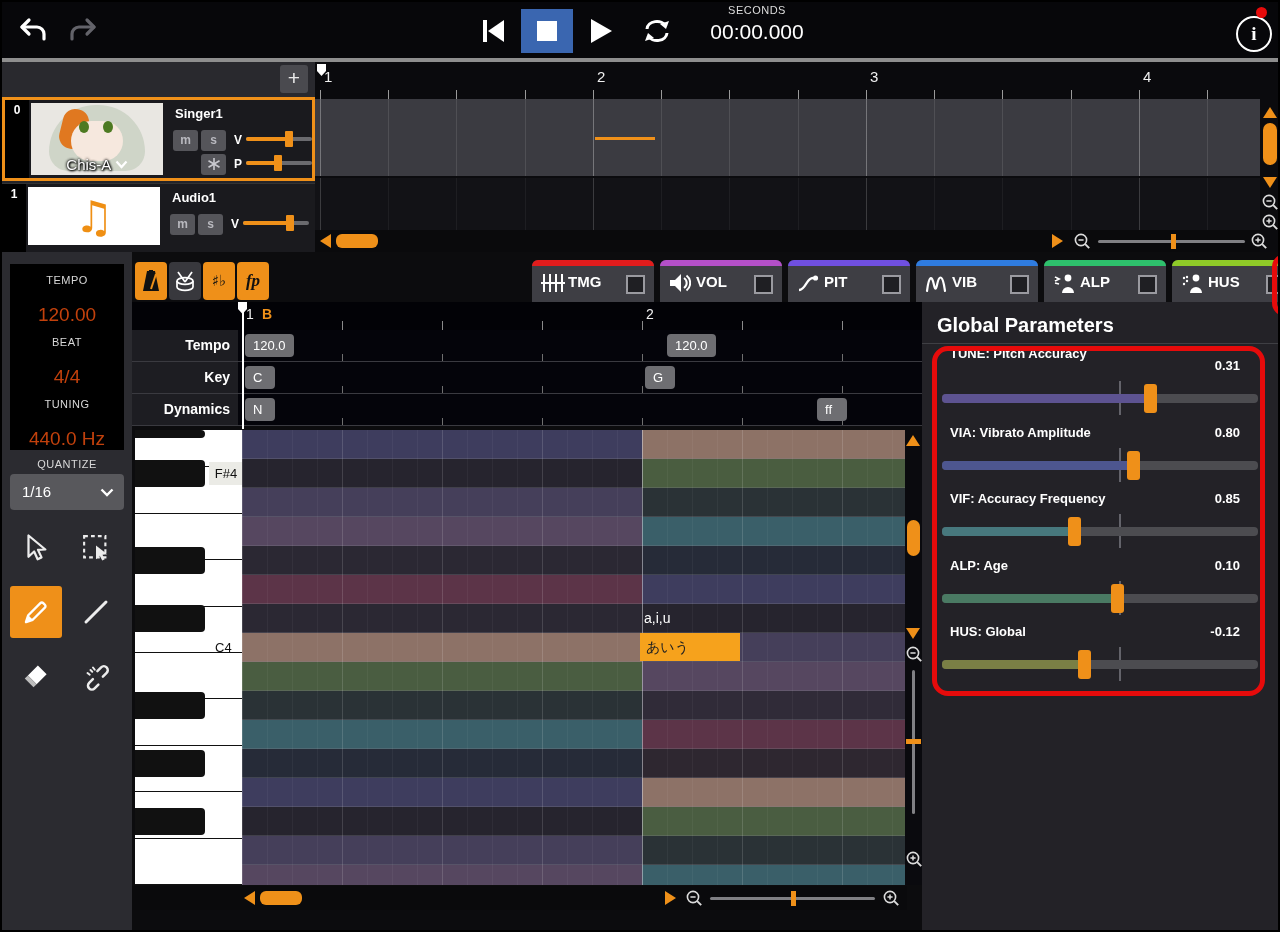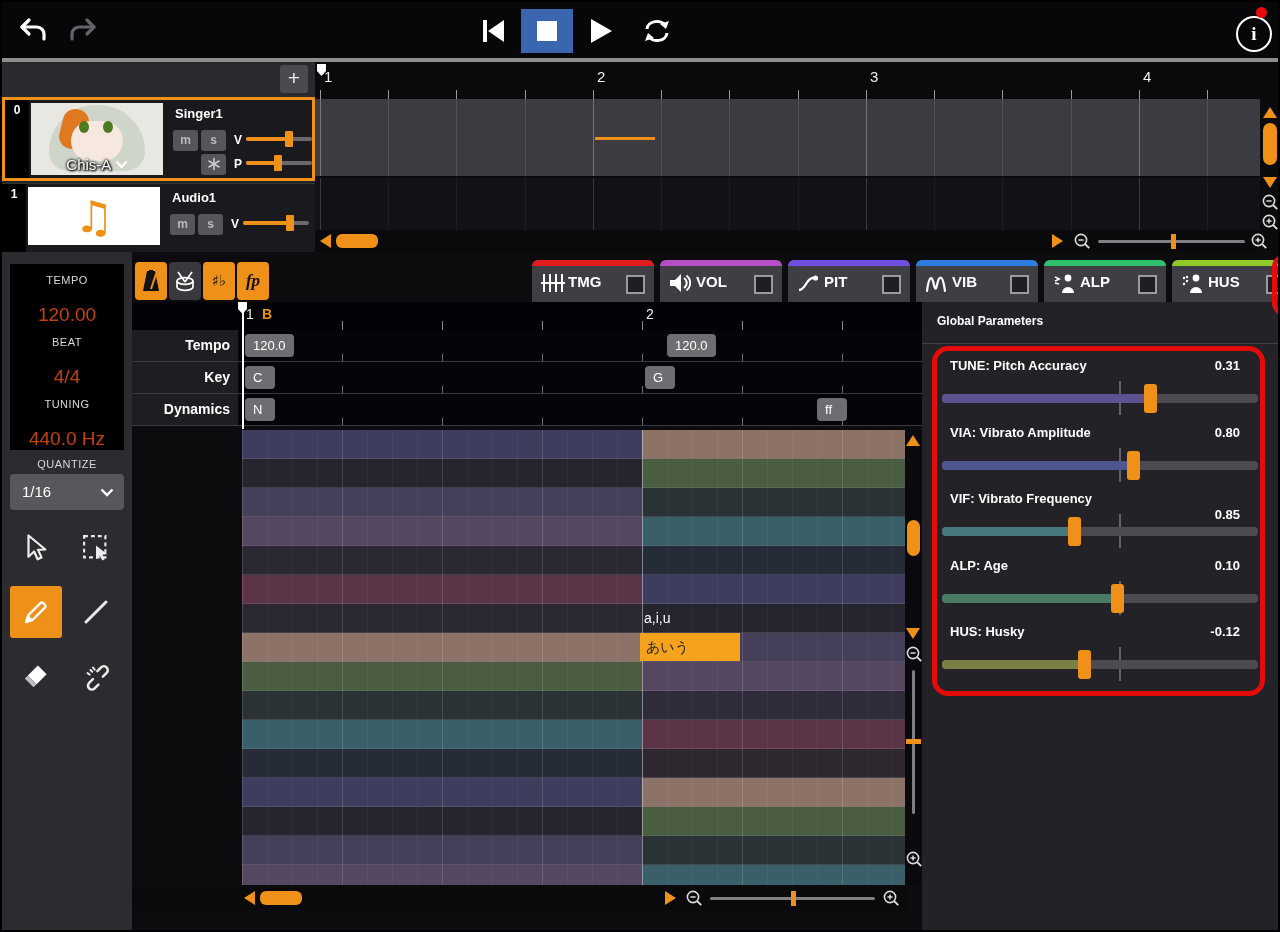--- a/index.html
+++ b/index.html
@@ -133,21 +133,21 @@
               color:#222;font-size:14px;line-height:28px;padding-left:6px;box-sizing:border-box;}
   #phoneme{position:absolute;left:402px;top:180px;color:#fff;font-size:14px;}
   #pr-playhead{position:absolute;left:110px;top:0;width:2px;height:127px;background:#fff;}
   #pr-vscroll{left:773px;top:128px;width:17px;height:455px;background:#0a0a0e;}
   .vslider-track{position:absolute;width:3px;background:#808084;border-radius:2px;}
   .vslider-handle{position:absolute;width:15px;height:5px;left:-6px;background:#ef9019;}
   #pr-bottombar{left:0;top:584px;width:775px;height:24px;background:#0a0a0c;}
 
   
   #gpanel{left:920px;top:300px;width:360px;height:632px;background:#232227;}
-  #gp-title{position:absolute;left:15px;top:12px;font-size:12px;font-weight:bold;color:#fff;}
+  #gp-title{position:absolute;left:15px;top:12px;font-size:20px;font-weight:bold;color:#fff;}
   #gp-sep{position:absolute;left:0;top:41px;width:360px;height:1px;background:#3f3f44;}
   #gp-highlight{position:absolute;left:10px;top:44px;width:333px;height:350px;border:5px solid #e60b0b;border-radius:16px;box-sizing:border-box;z-index:4;}
   .param-label{position:absolute;left:28px;font-size:13px;font-weight:bold;color:#fff;}
   .param-value{position:absolute;right:42px;font-size:13px;font-weight:bold;color:#fff;text-align:right;}
   .param-slider{position:absolute;left:20px;width:316px;height:9px;}
   .ps-tick{position:absolute;left:177px;top:-13px;width:2px;height:34px;background:#63636a;}
   .ps-track{position:absolute;left:0;top:0;width:316px;height:9px;background:#4c4c50;border-radius:4px;}
   .ps-fill{position:absolute;left:0;top:0;height:9px;border-radius:4px;}
   .ps-handle{position:absolute;top:-10px;width:13px;height:29px;background:#ef9019;border-radius:3px;}
 </style>
@@ -197,20 +197,24 @@
     </div>
     <div class="abs tbtn" style="left:634px;top:10px;width:42px;height:38px;">
       <span>
           <svg width="32" height="28" viewBox="0 0 32 28">
             <path d="M6 12 a10 8 0 0 1 19 -3" fill="none" stroke="#fff" stroke-width="3"></path>
             <path d="M26 16 a10 8 0 0 1 -19 3" fill="none" stroke="#fff" stroke-width="3"></path>
             <path d="M28 4 L25 12 L19 7 Z" fill="#fff"></path>
             <path d="M4 24 L7 16 L13 21 Z" fill="#fff"></path>
           </svg>
         </span>
+    </div>
+    <div class="abs" id="time-box">
+      <div id="seconds-label">SECONDS</div>
+      <div id="time-value">00:00.000</div>
     </div>
     <div class="abs" id="info-btn">i</div>
     <div class="abs" id="rec-dot"></div>
   </div>
   <div class="abs" id="top-divider"></div>
 
   <div class="abs" id="track-panel">
     <div class="abs" id="tp-header">
       <div class="abs" id="add-track">+</div>
     </div>
@@ -531,20 +535,41 @@
         </div>
         <div class="hdr-row abs" style="top: 92px;">
           <div class="hdr-label">Dynamics</div>
           <div class="hdr-ticks"></div>
           <div class="badge" style="left: 113px;">N</div>
           <div class="badge" style="left: 685px;">ff</div>
         </div>
       </div>
     <div class="abs" id="pr-playhead"></div>
 
+    <div class="abs" id="keys">
+        <div class="wkey" style="top: -9px; height: 46.4px;"></div>
+        <div class="wkey" style="top: 37.4px; height: 46.4px;"></div>
+        <div class="wkey" style="top: 83.8px; height: 46.4px;"></div>
+        <div class="wkey" style="top: 130.2px; height: 46.4px;"></div>
+        <div class="wkey" style="top: 176.6px; height: 46.4px;"></div>
+        <div class="wkey" style="top: 223px; height: 46.4px;"></div>
+        <div class="wkey" style="top: 269.4px; height: 46.4px;"></div>
+        <div class="wkey" style="top: 315.8px; height: 46.4px;"></div>
+        <div class="wkey" style="top: 362.2px; height: 46.4px;"></div>
+        <div class="wkey" style="top: 408.6px; height: 46.4px;"></div>
+        <div class="bkey" style="top: 0px; height: 8px;"></div>
+        <div class="bkey" style="top: 30px;"></div>
+        <div class="bkey" style="top: 117px;"></div>
+        <div class="bkey" style="top: 175px;"></div>
+        <div class="bkey" style="top: 262px;"></div>
+        <div class="bkey" style="top: 320px;"></div>
+        <div class="bkey" style="top: 378px;"></div>
+        <div id="fsharp-badge" style="top: 32px;">F#4</div>
+        <div id="c4-label" style="top: 210px;">C4</div>
+      </div>
 
     <div class="abs" id="grid">
       <div id="rows-host">
           <div class="prow" style="top: 0px; background: linear-gradient(90deg, rgb(62, 61, 94) 0px, rgb(62, 61, 94) 400px, rgb(141, 114, 102) 400px, rgb(141, 114, 102) 100%);"></div>
           <div class="prow" style="top: 29px; background: linear-gradient(90deg, rgb(38, 36, 46) 0px, rgb(38, 36, 46) 400px, rgb(74, 93, 64) 400px, rgb(74, 93, 64) 100%);"></div>
           <div class="prow" style="top: 58px; background: linear-gradient(90deg, rgb(69, 63, 90) 0px, rgb(69, 63, 90) 400px, rgb(42, 50, 54) 400px, rgb(42, 50, 54) 100%);"></div>
           <div class="prow" style="top: 87px; background: linear-gradient(90deg, rgb(86, 71, 96) 0px, rgb(86, 71, 96) 400px, rgb(58, 95, 105) 400px, rgb(58, 95, 105) 100%);"></div>
           <div class="prow" style="top: 116px; background: linear-gradient(90deg, rgb(43, 40, 51) 0px, rgb(43, 40, 51) 400px, rgb(38, 43, 56) 400px, rgb(38, 43, 56) 100%);"></div>
           <div class="prow" style="top: 145px; background: linear-gradient(90deg, rgb(92, 52, 72) 0px, rgb(92, 52, 72) 400px, rgb(62, 61, 94) 400px, rgb(62, 61, 94) 100%);"></div>
           <div class="prow" style="top: 174px; background: linear-gradient(90deg, rgb(43, 40, 51) 0px, rgb(43, 40, 51) 400px, rgb(38, 36, 46) 400px, rgb(38, 36, 46) 100%);"></div>
@@ -612,53 +637,53 @@
           </svg>
         </div>
     </div>
   </div>
 
   <div class="abs" id="gpanel">
     <div id="gp-title">Global Parameters</div>
     <div id="gp-sep"></div>
     <div id="gp-highlight"></div>
     <div id="params-host">
-        <div class="param-label" style="top: 56px;">TUNE: Pitch Accuracy</div>
+        <div class="param-label" style="top: 44px;">TUNE: Pitch Accuracy</div>
         <div class="param-value" style="top: 56px;">0.31</div>
         <div class="param-slider" style="top: 92px;">
           <div class="ps-tick"></div>
           <div class="ps-track"></div>
           <div class="ps-fill" style="width: 207.928px; background: rgb(93, 83, 145);"></div>
           <div class="ps-handle" style="left: 201.928px;"></div>
         </div>
         <div class="param-label" style="top: 122.5px;">VIA: Vibrato Amplitude</div>
         <div class="param-value" style="top: 122.5px;">0.80</div>
         <div class="param-slider" style="top: 158.5px;">
           <div class="ps-tick"></div>
           <div class="ps-track"></div>
           <div class="ps-fill" style="width: 190.864px; background: rgb(77, 86, 143);"></div>
           <div class="ps-handle" style="left: 184.864px;"></div>
         </div>
-        <div class="param-label" style="top: 189px;">VIF: Vibrato Frequency</div>
-        <div class="param-value" style="top: 205px;">0.85</div>
+        <div class="param-label" style="top: 189px;">VIF: Accuracy Frequency</div>
+        <div class="param-value" style="top: 189px;">0.85</div>
         <div class="param-slider" style="top: 225px;">
           <div class="ps-tick"></div>
           <div class="ps-track"></div>
           <div class="ps-fill" style="width: 132.088px; background: rgb(71, 120, 125);"></div>
           <div class="ps-handle" style="left: 126.088px;"></div>
         </div>
         <div class="param-label" style="top: 255.5px;">ALP: Age</div>
         <div class="param-value" style="top: 255.5px;">0.10</div>
         <div class="param-slider" style="top: 291.5px;">
           <div class="ps-tick"></div>
           <div class="ps-track"></div>
           <div class="ps-fill" style="width: 175.064px; background: rgb(74, 122, 99);"></div>
           <div class="ps-handle" style="left: 169.064px;"></div>
         </div>
-        <div class="param-label" style="top: 322px;">HUS: Husky</div>
+        <div class="param-label" style="top: 322px;">HUS: Global</div>
         <div class="param-value" style="top: 322px;">-0.12</div>
         <div class="param-slider" style="top: 358px;">
           <div class="ps-tick"></div>
           <div class="ps-track"></div>
           <div class="ps-fill" style="width: 141.884px; background: rgb(122, 127, 69);"></div>
           <div class="ps-handle" style="left: 135.884px;"></div>
         </div>
       </div>
   </div>
 

